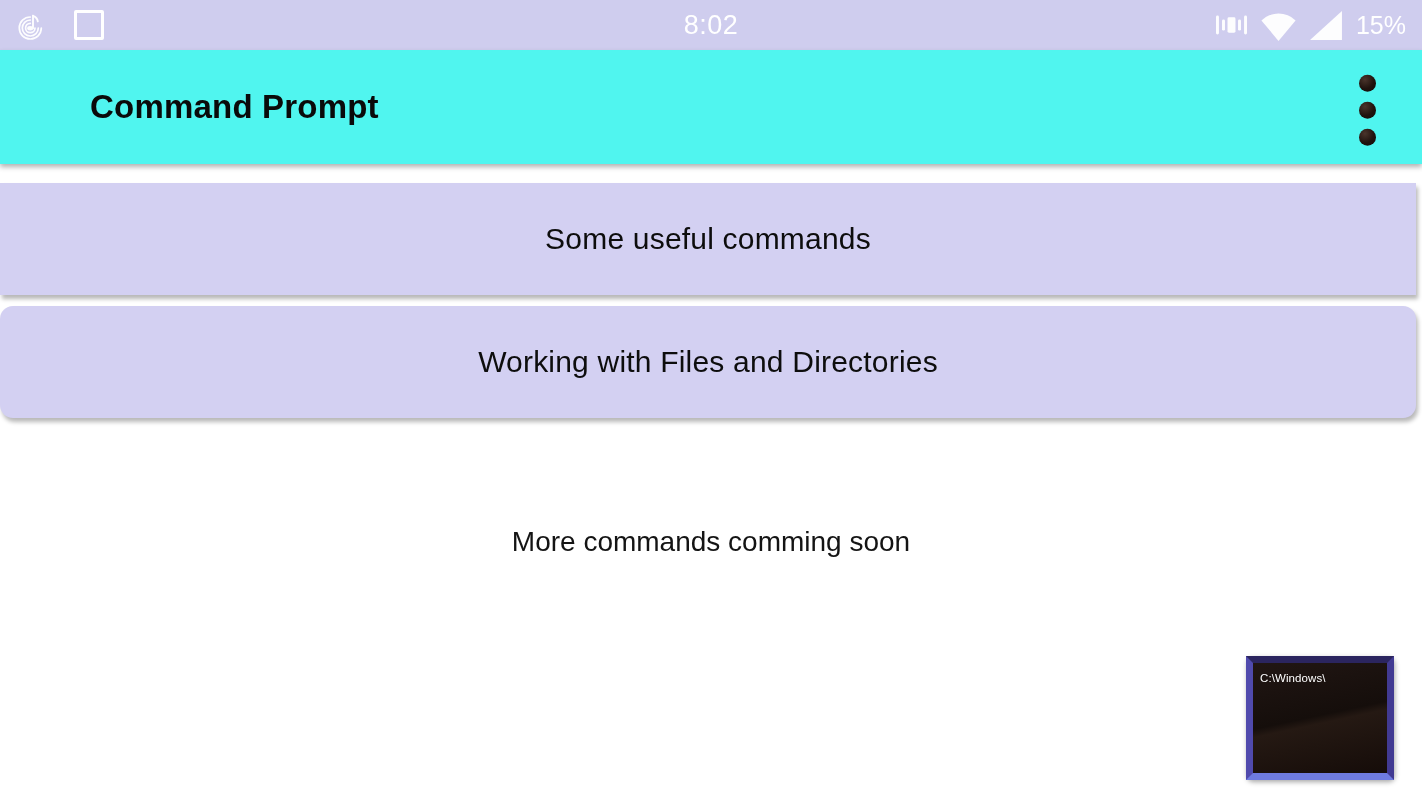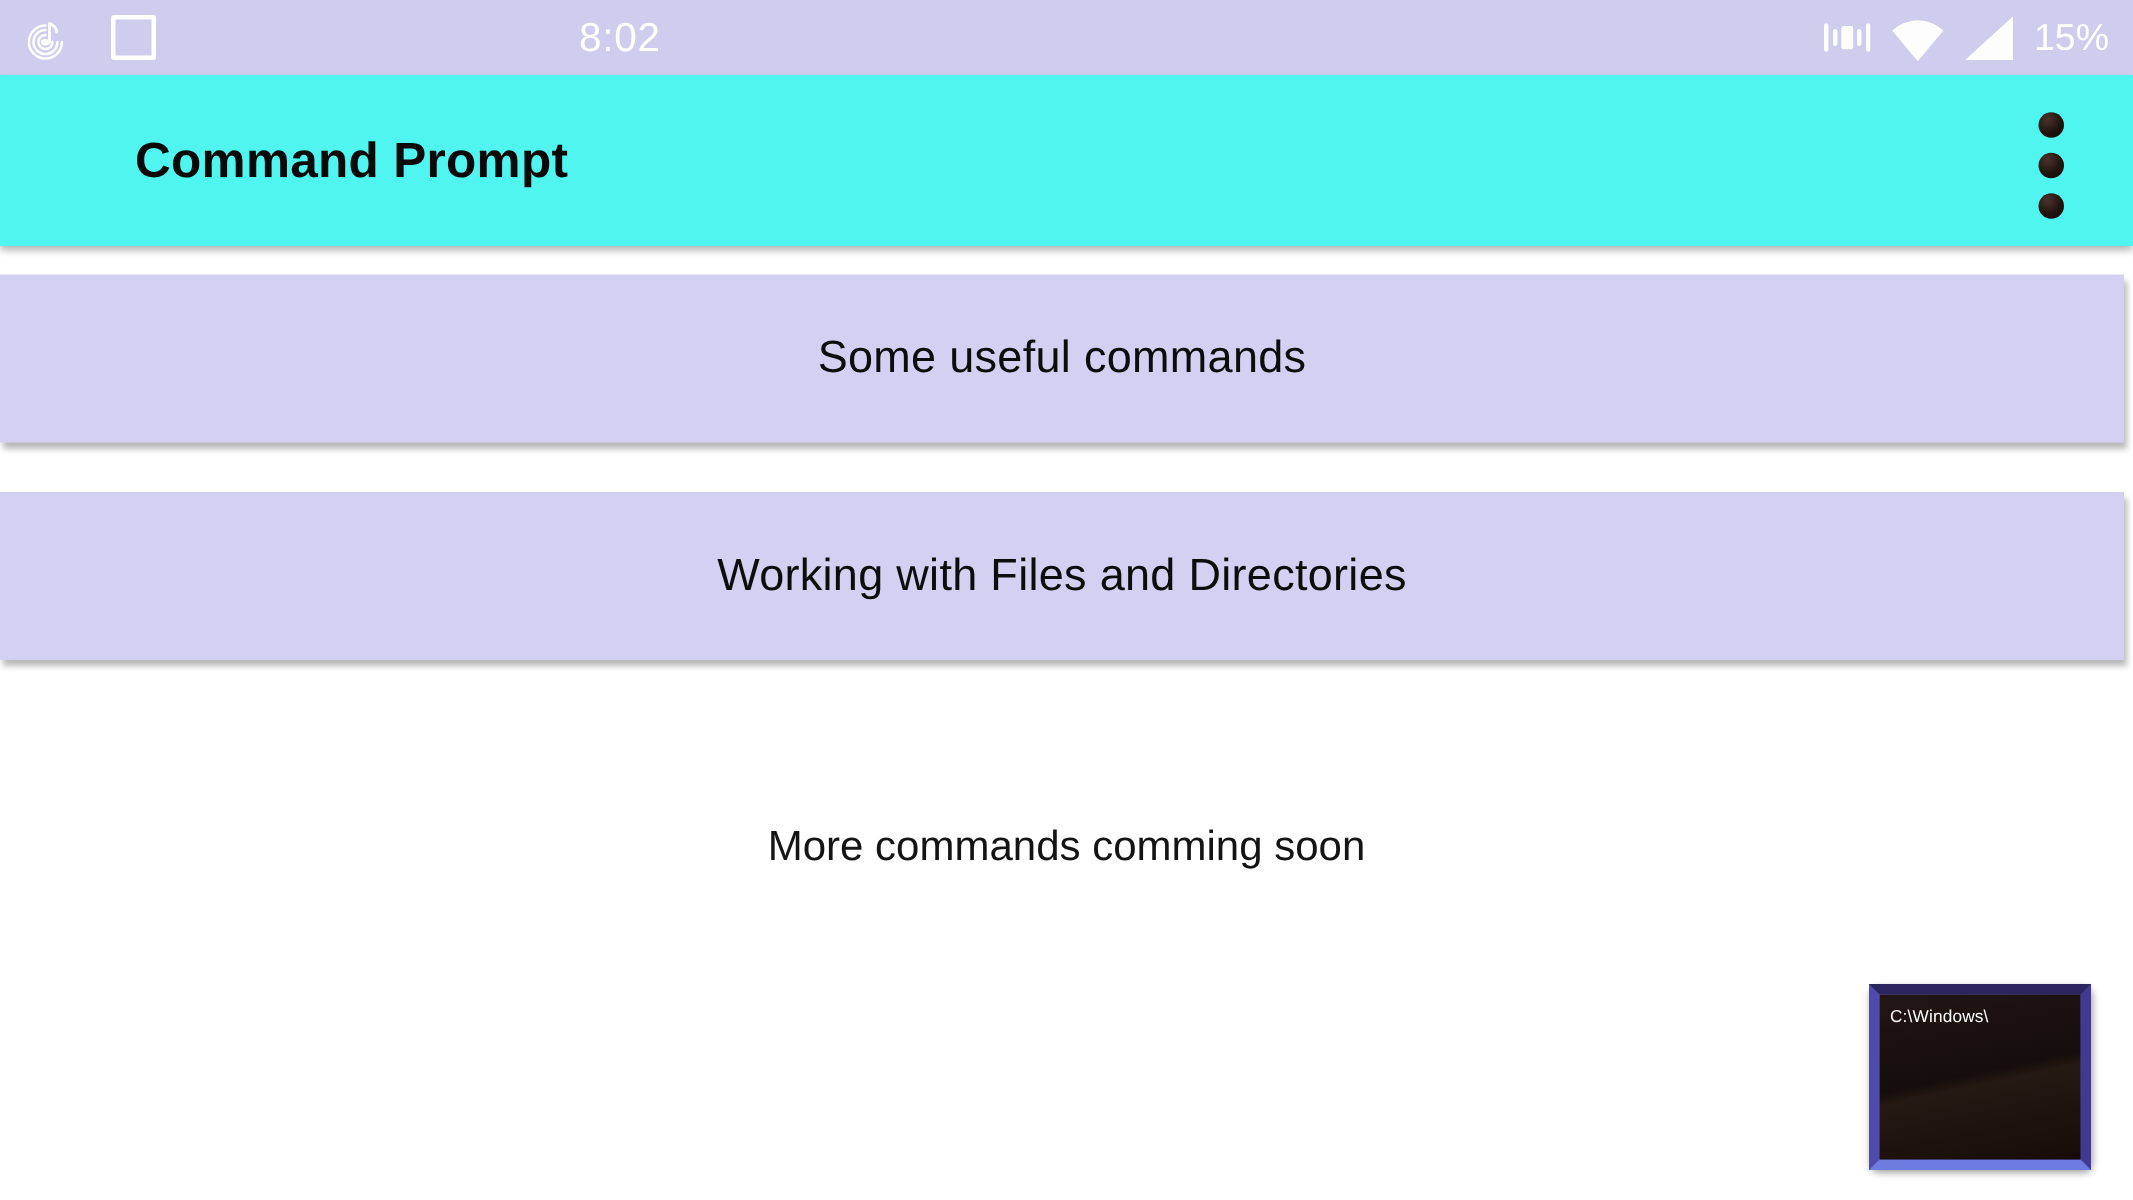--- a/index.html
+++ b/index.html
@@ -26,20 +26,21 @@
     color: #ffffff;
   }
   .sb-left {
     display: flex;
     align-items: center;
     gap: 26px;
     width: 370px;
   }
   .sb-time {
     flex: 1;
+    text-align: center;
     font-size: 27px;
     font-weight: 500;
     letter-spacing: 0.5px;
     color: #ffffff;
   }
   .sb-right {
     display: flex;
     align-items: center;
     gap: 11px;
     width: 370px;
@@ -106,21 +107,21 @@
     padding: 0;
     font-family: "Liberation Sans", sans-serif;
     font-size: 30px;
     font-weight: normal;
     color: #0d0d0d;
     box-shadow: 2px 4px 4px rgba(0,0,0,0.28);
     cursor: pointer;
     letter-spacing: 0.2px;
   }
   .menu-btn.first { margin-top: 19px; }
-  .menu-btn.second { margin-top: 33px; }
+  .menu-btn.second { margin-top: 11px; border-radius: 13px; }
 
   
   .footer-note {
     margin-top: 108px;
     text-align: center;
     font-size: 28px;
     font-weight: 400;
     color: #141414;
   }
 

